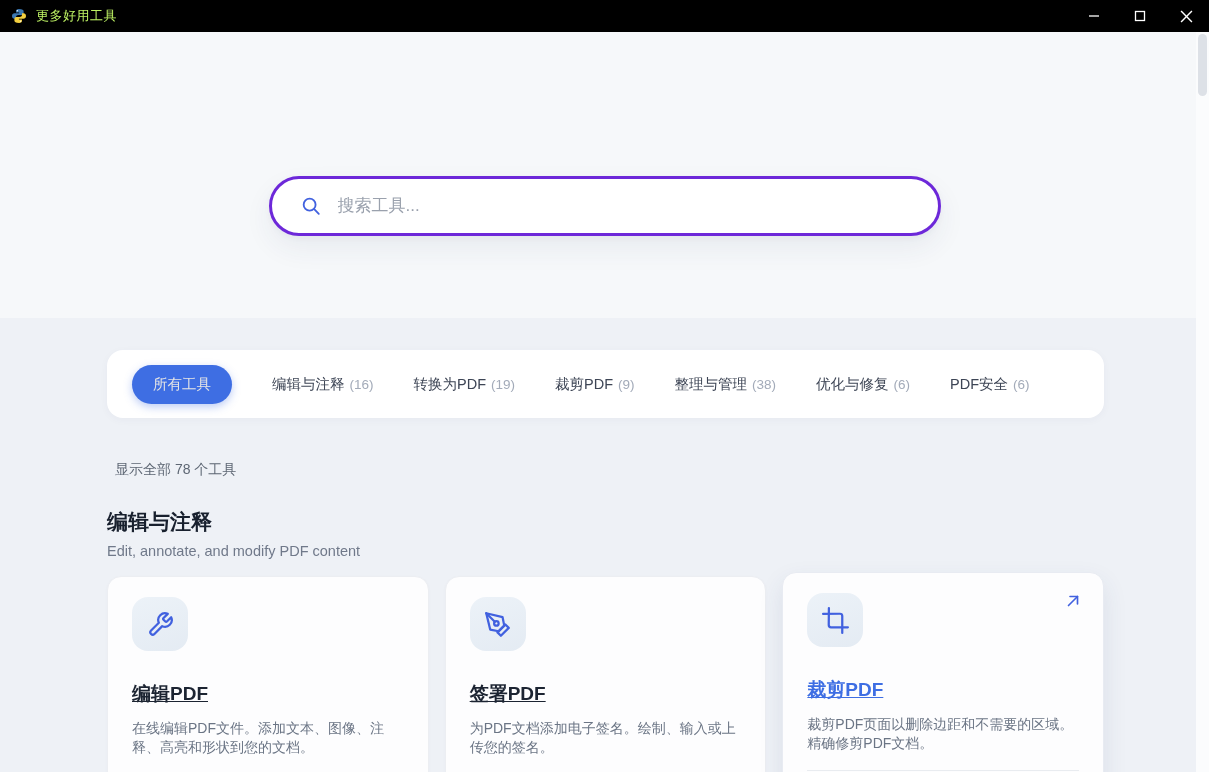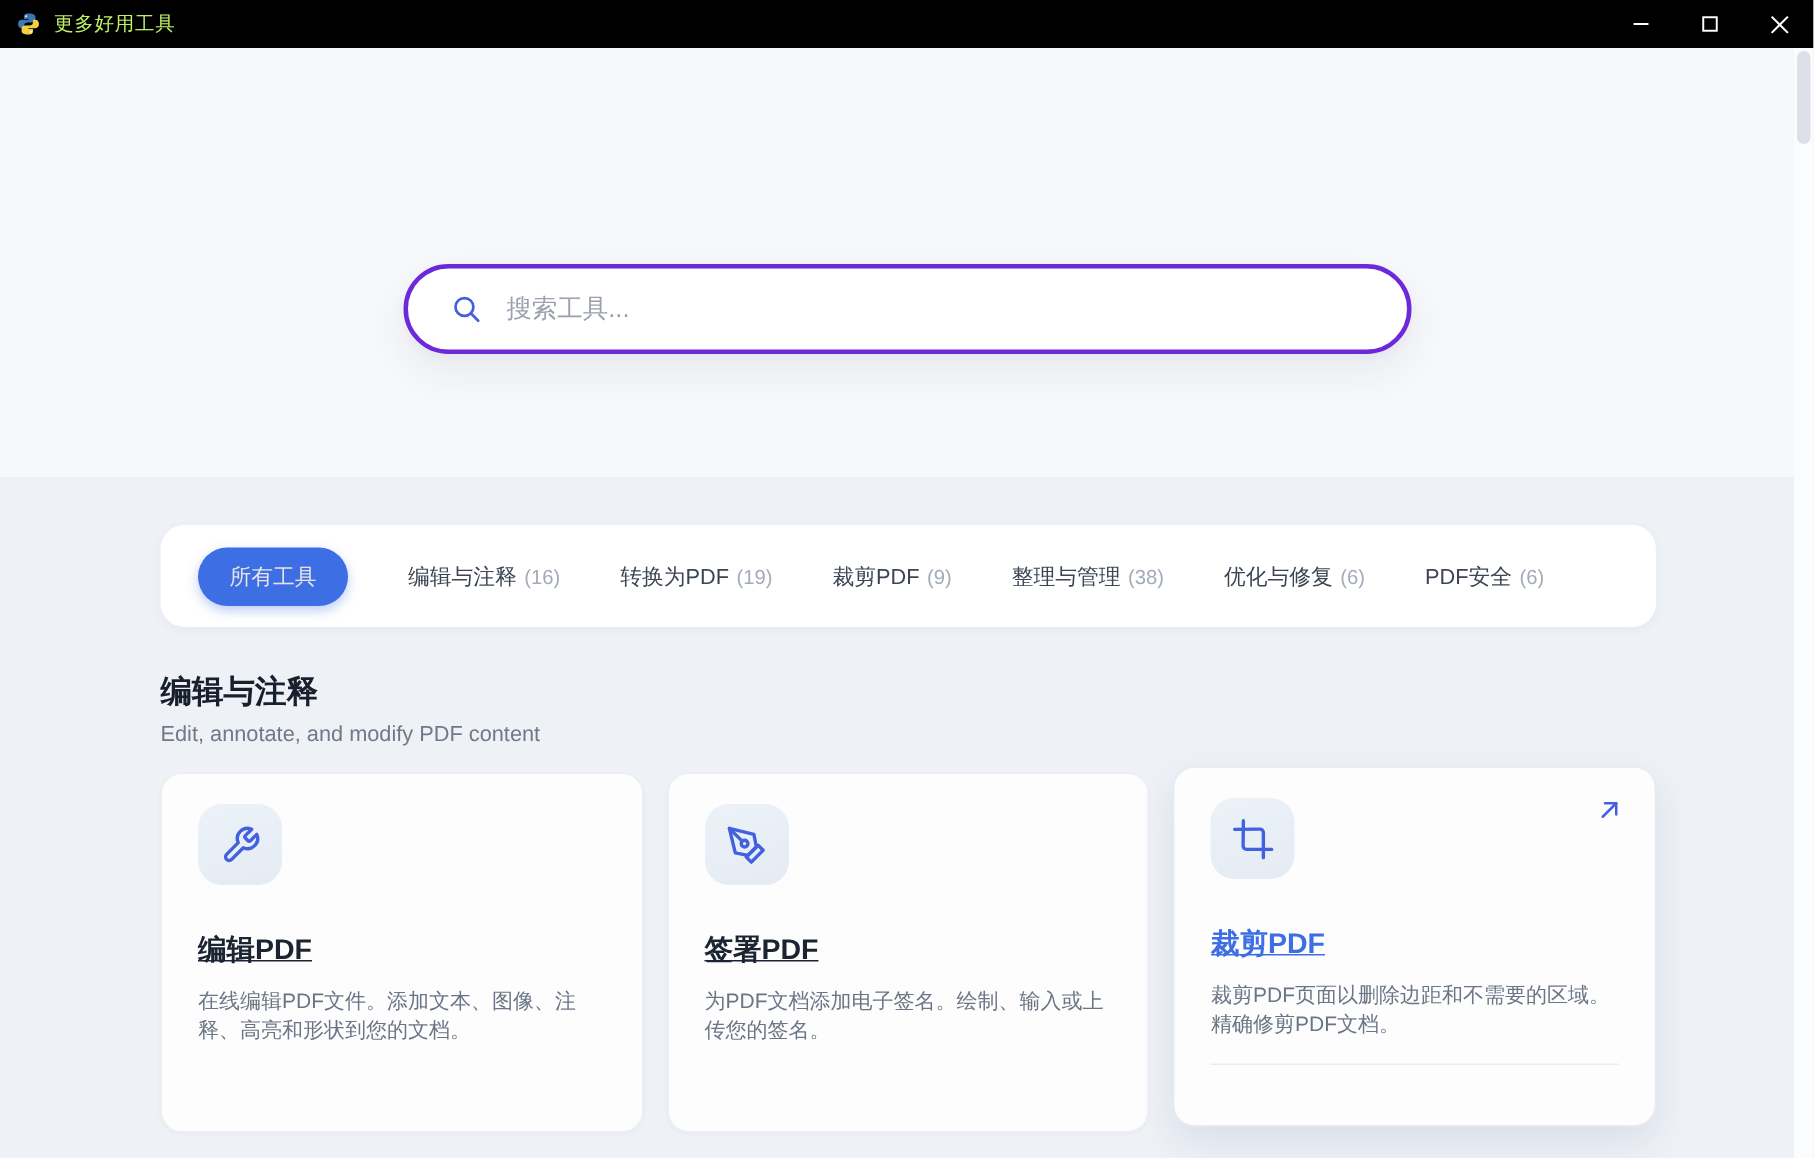--- a/index.html
+++ b/index.html
@@ -190,20 +190,21 @@
     <button class="tab">
       <span>优化与修复</span>
       <span class="tab-count">(6)</span>
     </button>
     <button class="tab">
       <span>PDF安全</span>
       <span class="tab-count">(6)</span>
     </button>
   </div>
 
+  <div class="summary-line">显示全部 78 个工具</div>
 
   <div class="section-header">
     <div class="section-title">编辑与注释</div>
     <div class="section-subtitle">Edit, annotate, and modify PDF content</div>
   </div>
 
   <div class="cards-grid">
 
     <div class="tool-card">
       <div class="icon-tile">

